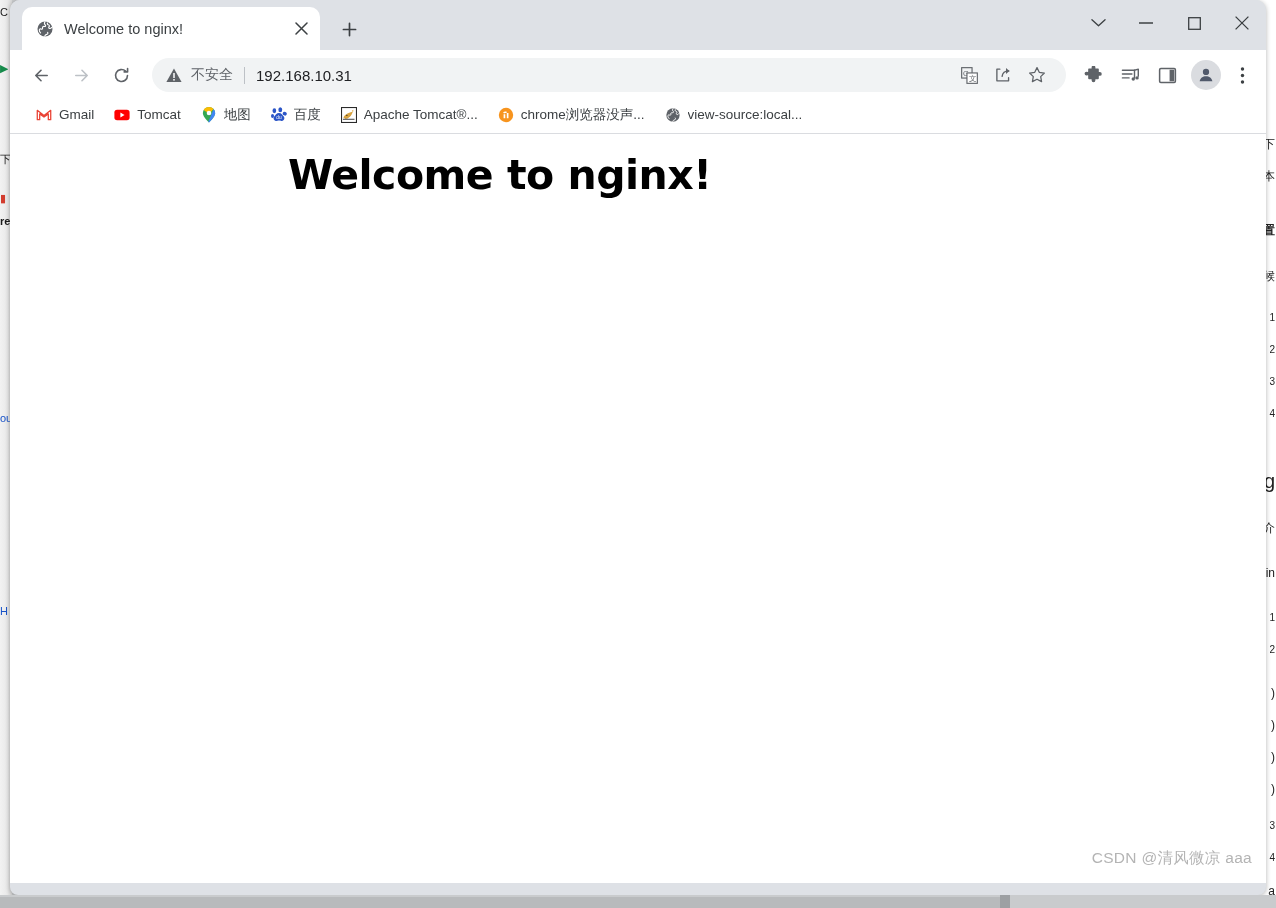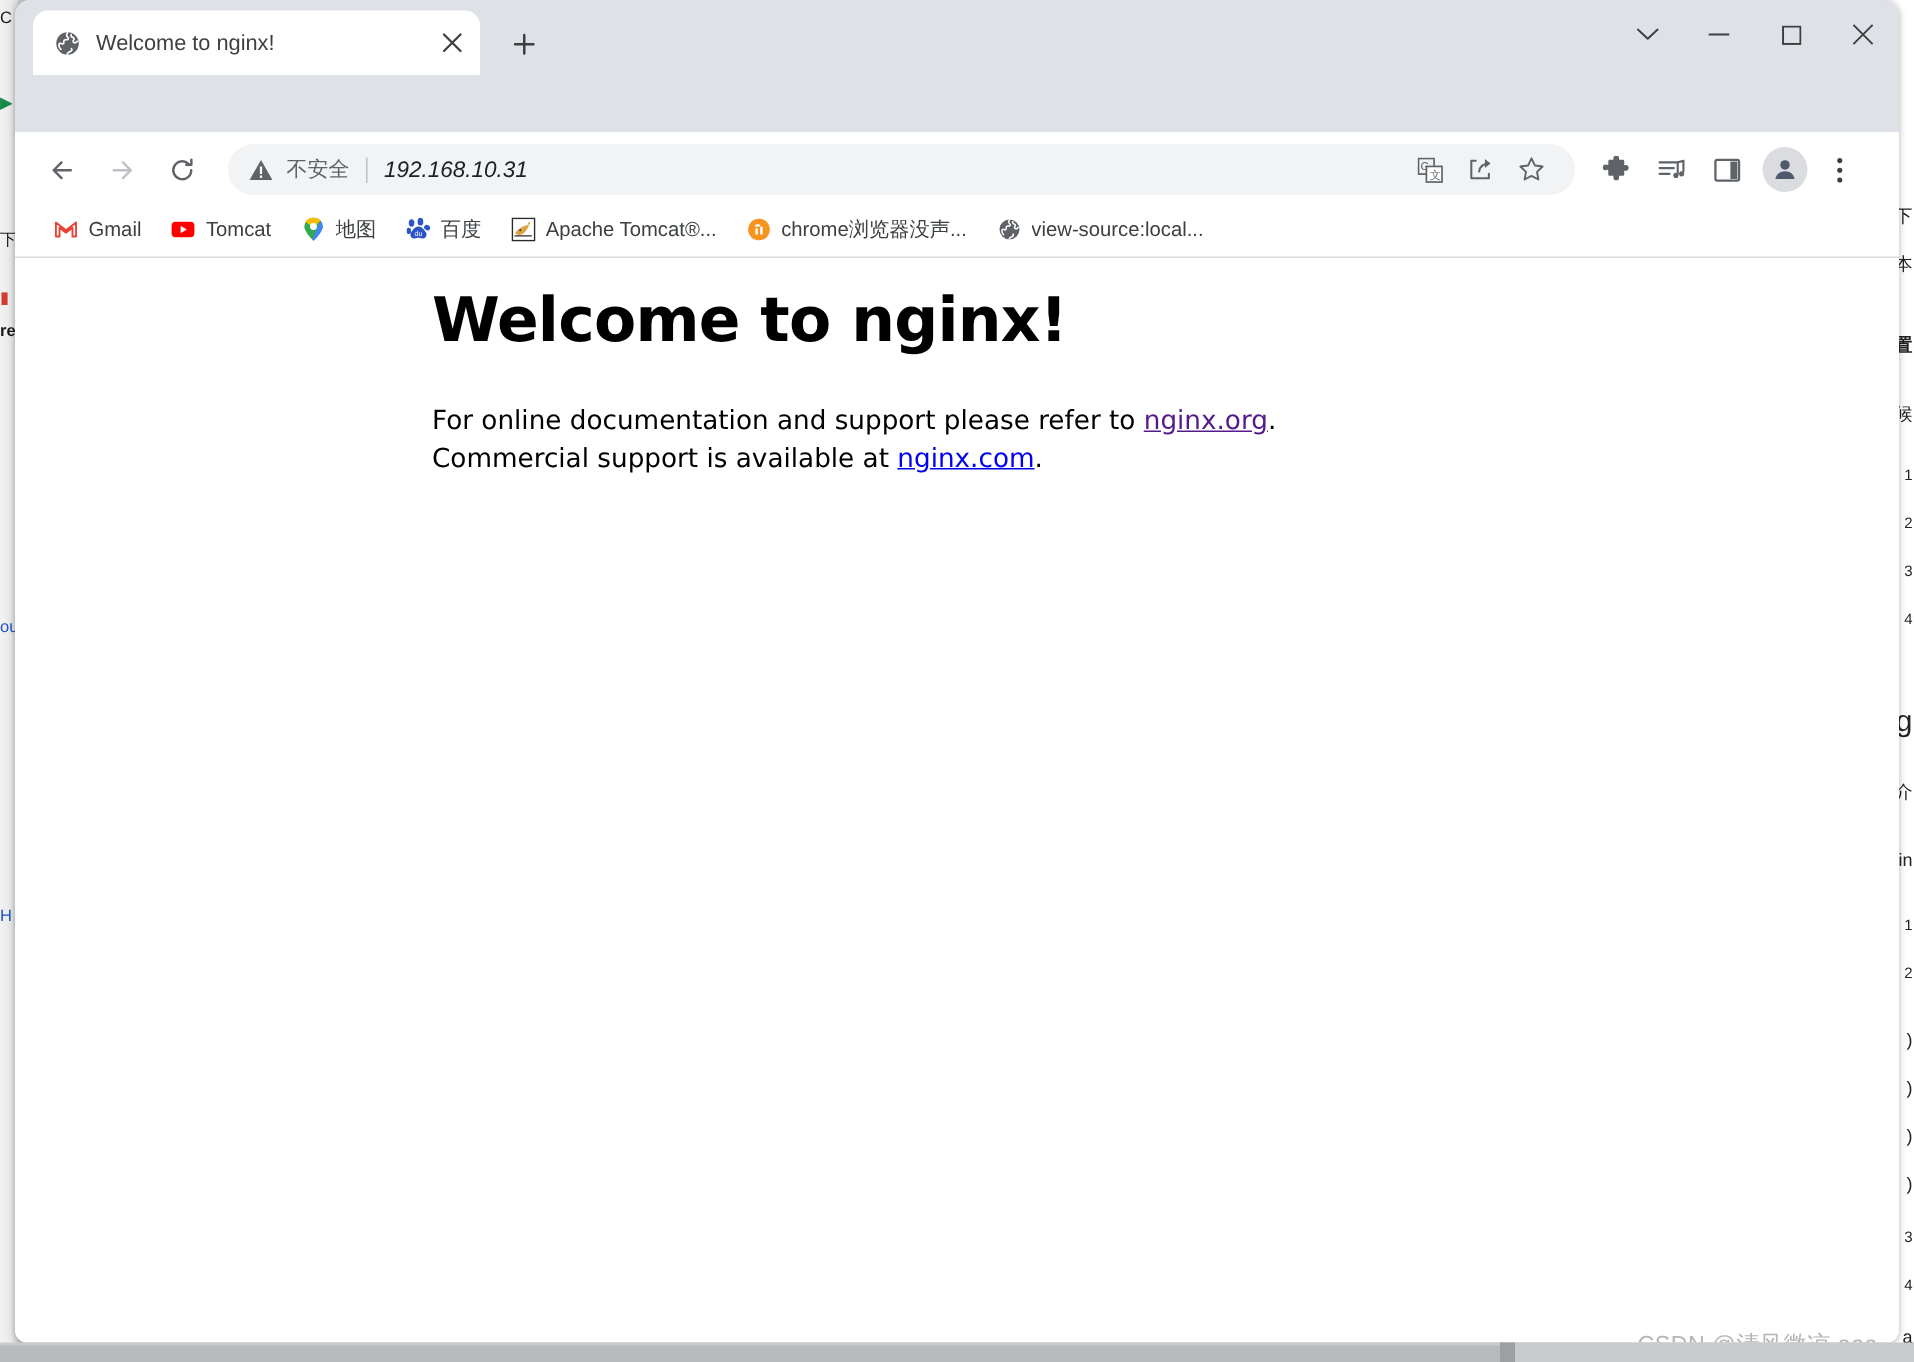--- a/index.html
+++ b/index.html
@@ -72,21 +72,21 @@
     align-items: center;
   }
   .wc {
     width: 48px; height: 46px; display: flex; align-items: center;
     justify-content: center; cursor: pointer;
   }
 
   
   #toolbar {
     height: 50px; width: 100%; background: #ffffff;
-    display: flex; align-items: center; padding: 0 24px 0 14px; margin-top: 38px;
+    display: flex; align-items: center; padding: 0 8px 0 14px;
   }
   .navbtn {
     width: 34px; height: 34px; border-radius: 50%; flex: 0 0 34px;
     display: flex; align-items: center; justify-content: center;
     cursor: pointer; margin-right: 6px;
   }
   #omnibox {
     flex: 1 1 auto; height: 34px; background: #f1f3f4; border-radius: 17px;
     display: flex; align-items: center; padding: 0 14px 0 14px;
     margin: 0 6px 0 8px; min-width: 0;
@@ -94,21 +94,21 @@
   #security-icon { flex: 0 0 16px; margin-right: 9px; }
   #security-text {
     font-size: 14px; color: #5f6368; flex: 0 0 auto;
     font-family: "Liberation Sans", sans-serif;
   }
   #omni-sep {
     width: 1px; height: 17px; background: #bdc1c6; margin: 0 11px; flex: 0 0 1px;
   }
   #omni-url {
     font-size: 15px; color: #202124; flex: 1 1 auto;
-    white-space: nowrap; overflow: hidden; text-overflow: ellipsis; font-style: italic;
+    white-space: nowrap; overflow: hidden; text-overflow: ellipsis;
   }
   .omni-act {
     width: 30px; height: 30px; border-radius: 50%; flex: 0 0 30px;
     display: flex; align-items: center; justify-content: center; cursor: pointer;
     margin-left: 4px;
   }
   .tbbtn {
     width: 32px; height: 32px; border-radius: 50%; flex: 0 0 32px;
     display: flex; align-items: center; justify-content: center;
     cursor: pointer; margin-left: 5px;
@@ -413,21 +413,20 @@
         <path d="M15.3 4.1c-.5 1 .1 2.1 1.2 2.3 1.3.3 1.8 1.7.9 2.6-.8.8-.4 2 .7 2.3 1.3.3 2.1-.5 2.6-1.4" fill="none" stroke="#ffffff" stroke-width="1.5" stroke-linecap="round"></path>
         <path d="M11.7 21.5c.4-1.3 1.4-2 2.6-2.3 1.4-.3 2-1.6 1.2-2.7" fill="none" stroke="#ffffff" stroke-width="1.5" stroke-linecap="round"></path>
       </svg>
       <span class="bm-lbl">view-source:local...</span>
     </div>
   </div>
 
   <div id="viewport">
     <div id="page">
       <h1>Welcome to nginx!</h1>
-      <p><span>For online documentation and support please refer to </span><a href="#" class="visited">nginx.org</a><span>. Commercial support is available at </span><a href="#">nginx.com</a><span>.</span></p>
     </div>
 
     <div id="watermark">CSDN @清风微凉 aaa</div>
   </div>
 </div>
 
 <div id="hscroll">
   <div class="thumb"></div>
   <div class="divider"></div>
 </div>

